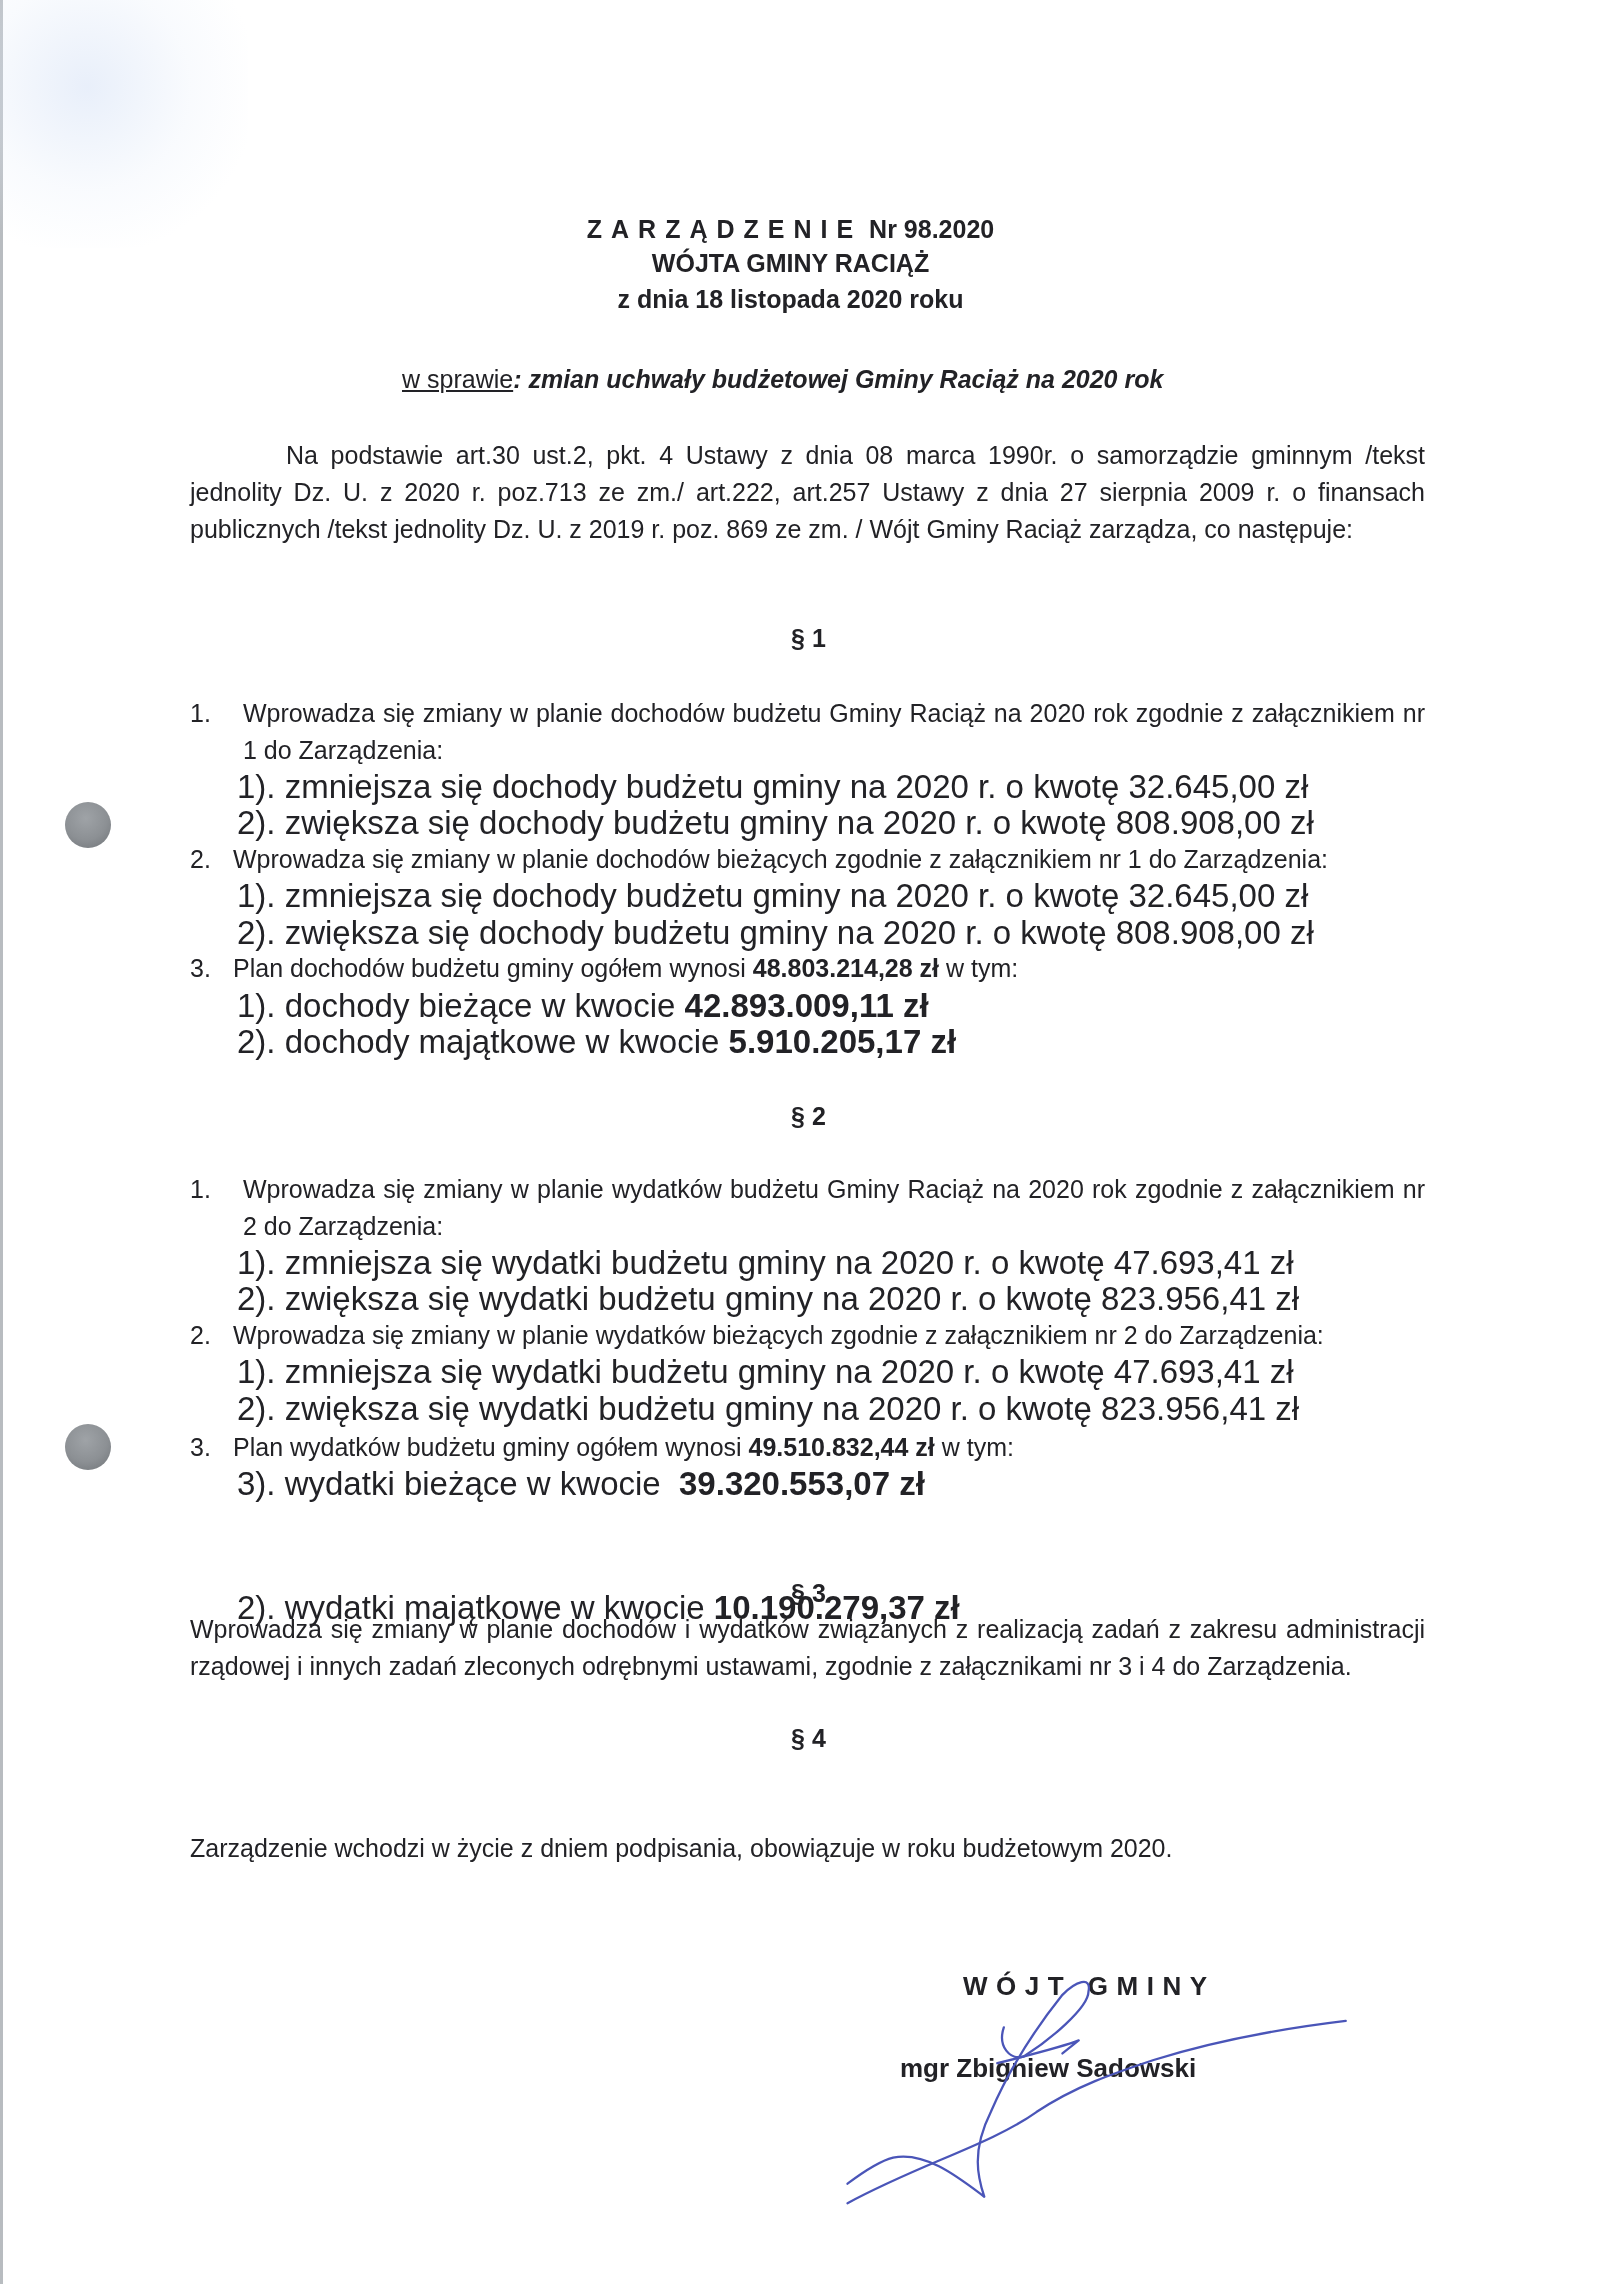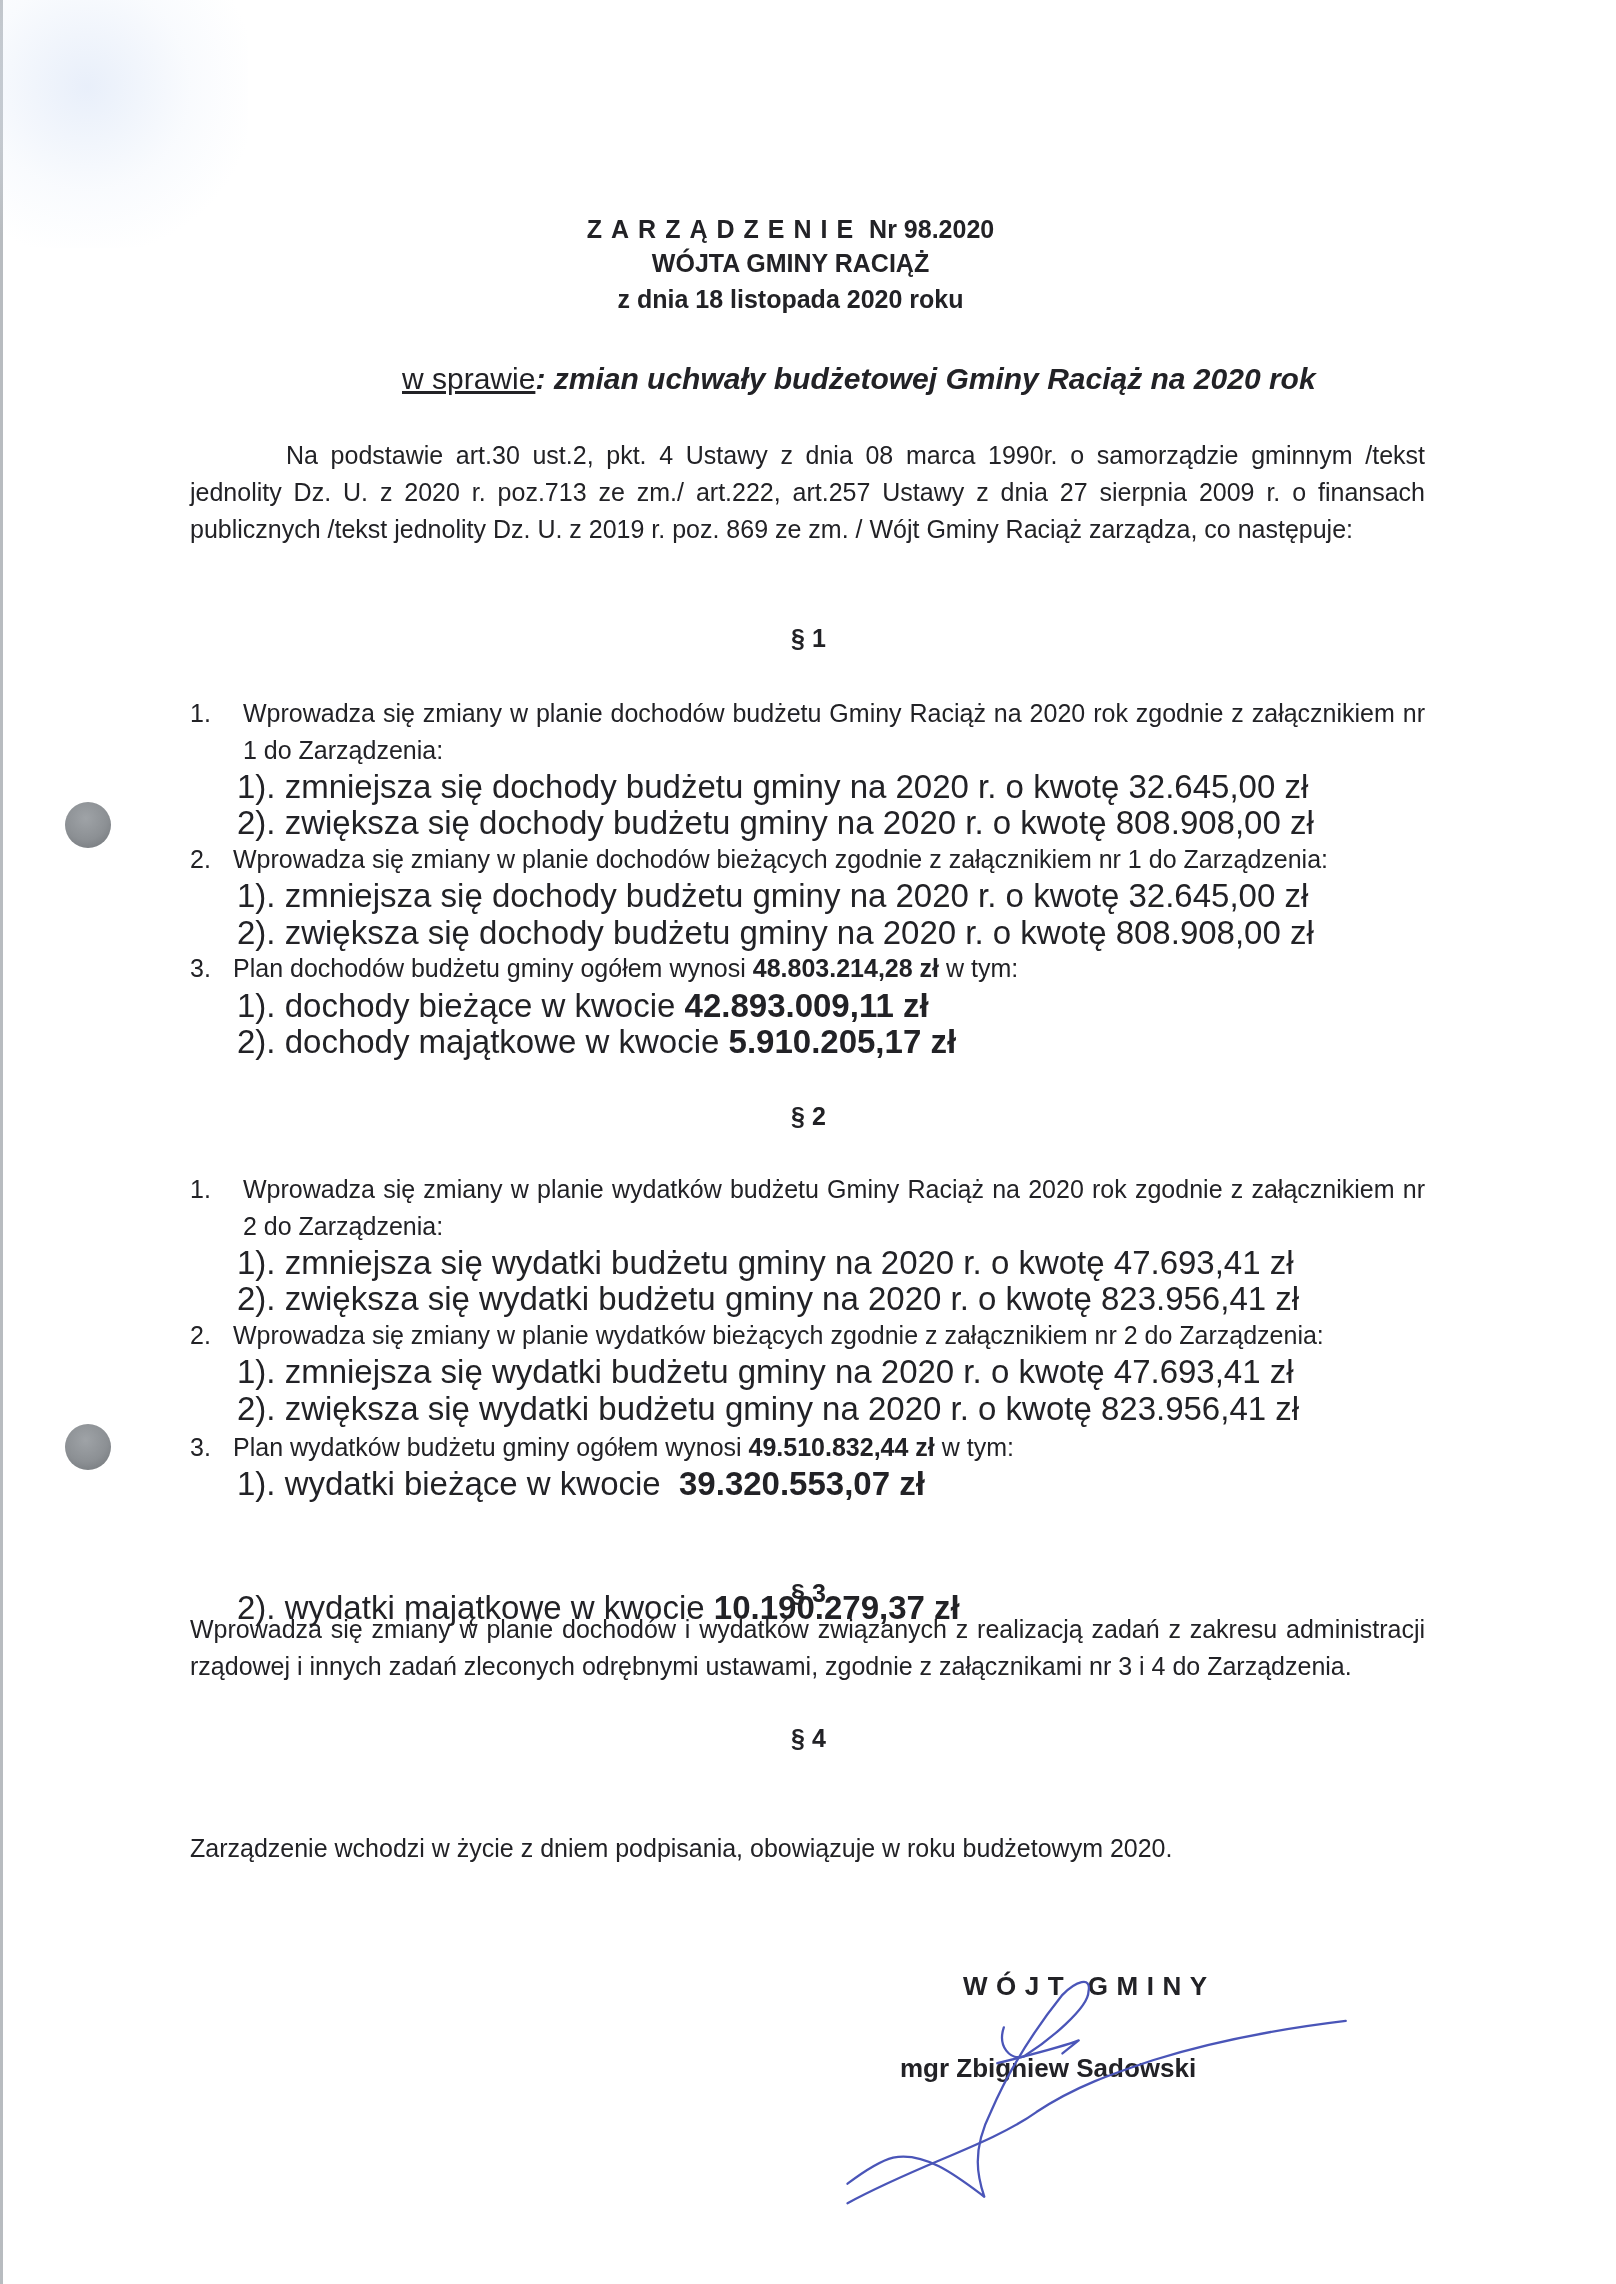--- a/index.html
+++ b/index.html
@@ -46,21 +46,21 @@
     }
     .h1 { top: 212px; }
     .h1 .spaced { letter-spacing: 9px; }
     .h2 { top: 246px; }
     .h3 { top: 282px; }
 
     .subject {
       position: absolute;
       top: 362px;
       left: 402px;
-      font-size: 30px;
+      font-size: 25px;
       line-height: 34px;
       white-space: nowrap;
     }
     .subject .label { text-decoration: underline; }
     .subject .colon { font-weight: bold; font-style: italic; }
     .subject .topic { font-weight: bold; font-style: italic; }
 
     .para {
       position: absolute;
       left: 190px;
@@ -191,21 +191,21 @@
   <span class="num">2.</span>
   <span class="txt tight">Wprowadza się zmiany w planie wydatków bieżących zgodnie z załącznikiem  nr 2 do Zarządzenia:</span>
 </div>
 <div class="sub" style="top:1353px;">1). zmniejsza się wydatki budżetu gminy na 2020 r. o kwotę 47.693,41 zł</div>
 <div class="sub" style="top:1390px;">2). zwiększa się wydatki budżetu gminy na 2020 r. o kwotę 823.956,41 zł</div>
 
 <div class="item" style="top:1429px;">
   <span class="num">3.</span>
   <span class="txt tight"><span>Plan wydatków budżetu gminy ogółem wynosi </span><b>49.510.832,44 zł</b><span> w tym:</span></span>
 </div>
-<div class="sub" style="top:1465px;"><span style="white-space:pre;">1). wydatki bieżące w kwocie  </span><b>39.320.553,07 zł</b></div>
+<div class="sub" style="top:1465px;"><span style="white-space:pre;">3). wydatki bieżące w kwocie  </span><b>39.320.553,07 zł</b></div>
 <div class="sub" style="top:1589px;"><span>2). wydatki majątkowe w kwocie </span><b>10.190.279,37 zł</b></div>
 
 <div class="sect" style="top:1576px;">§ 3</div>
 <div class="para" style="top:1611px;">Wprowadza się zmiany w planie  dochodów i wydatków związanych z realizacją zadań z zakresu administracji rządowej i innych zadań zleconych odrębnymi ustawami, zgodnie z załącznikami nr 3 i 4 do Zarządzenia.</div>
 
 <div class="sect" style="top:1721px;">§ 4</div>
 <div class="para" style="top:1830px;">Zarządzenie wchodzi w życie z dniem podpisania, obowiązuje w roku budżetowym  2020.</div>
 
 <div class="signature-title">WÓJT GMINY</div>
 <div class="signature-name">mgr Zbigniew Sadowski</div>

